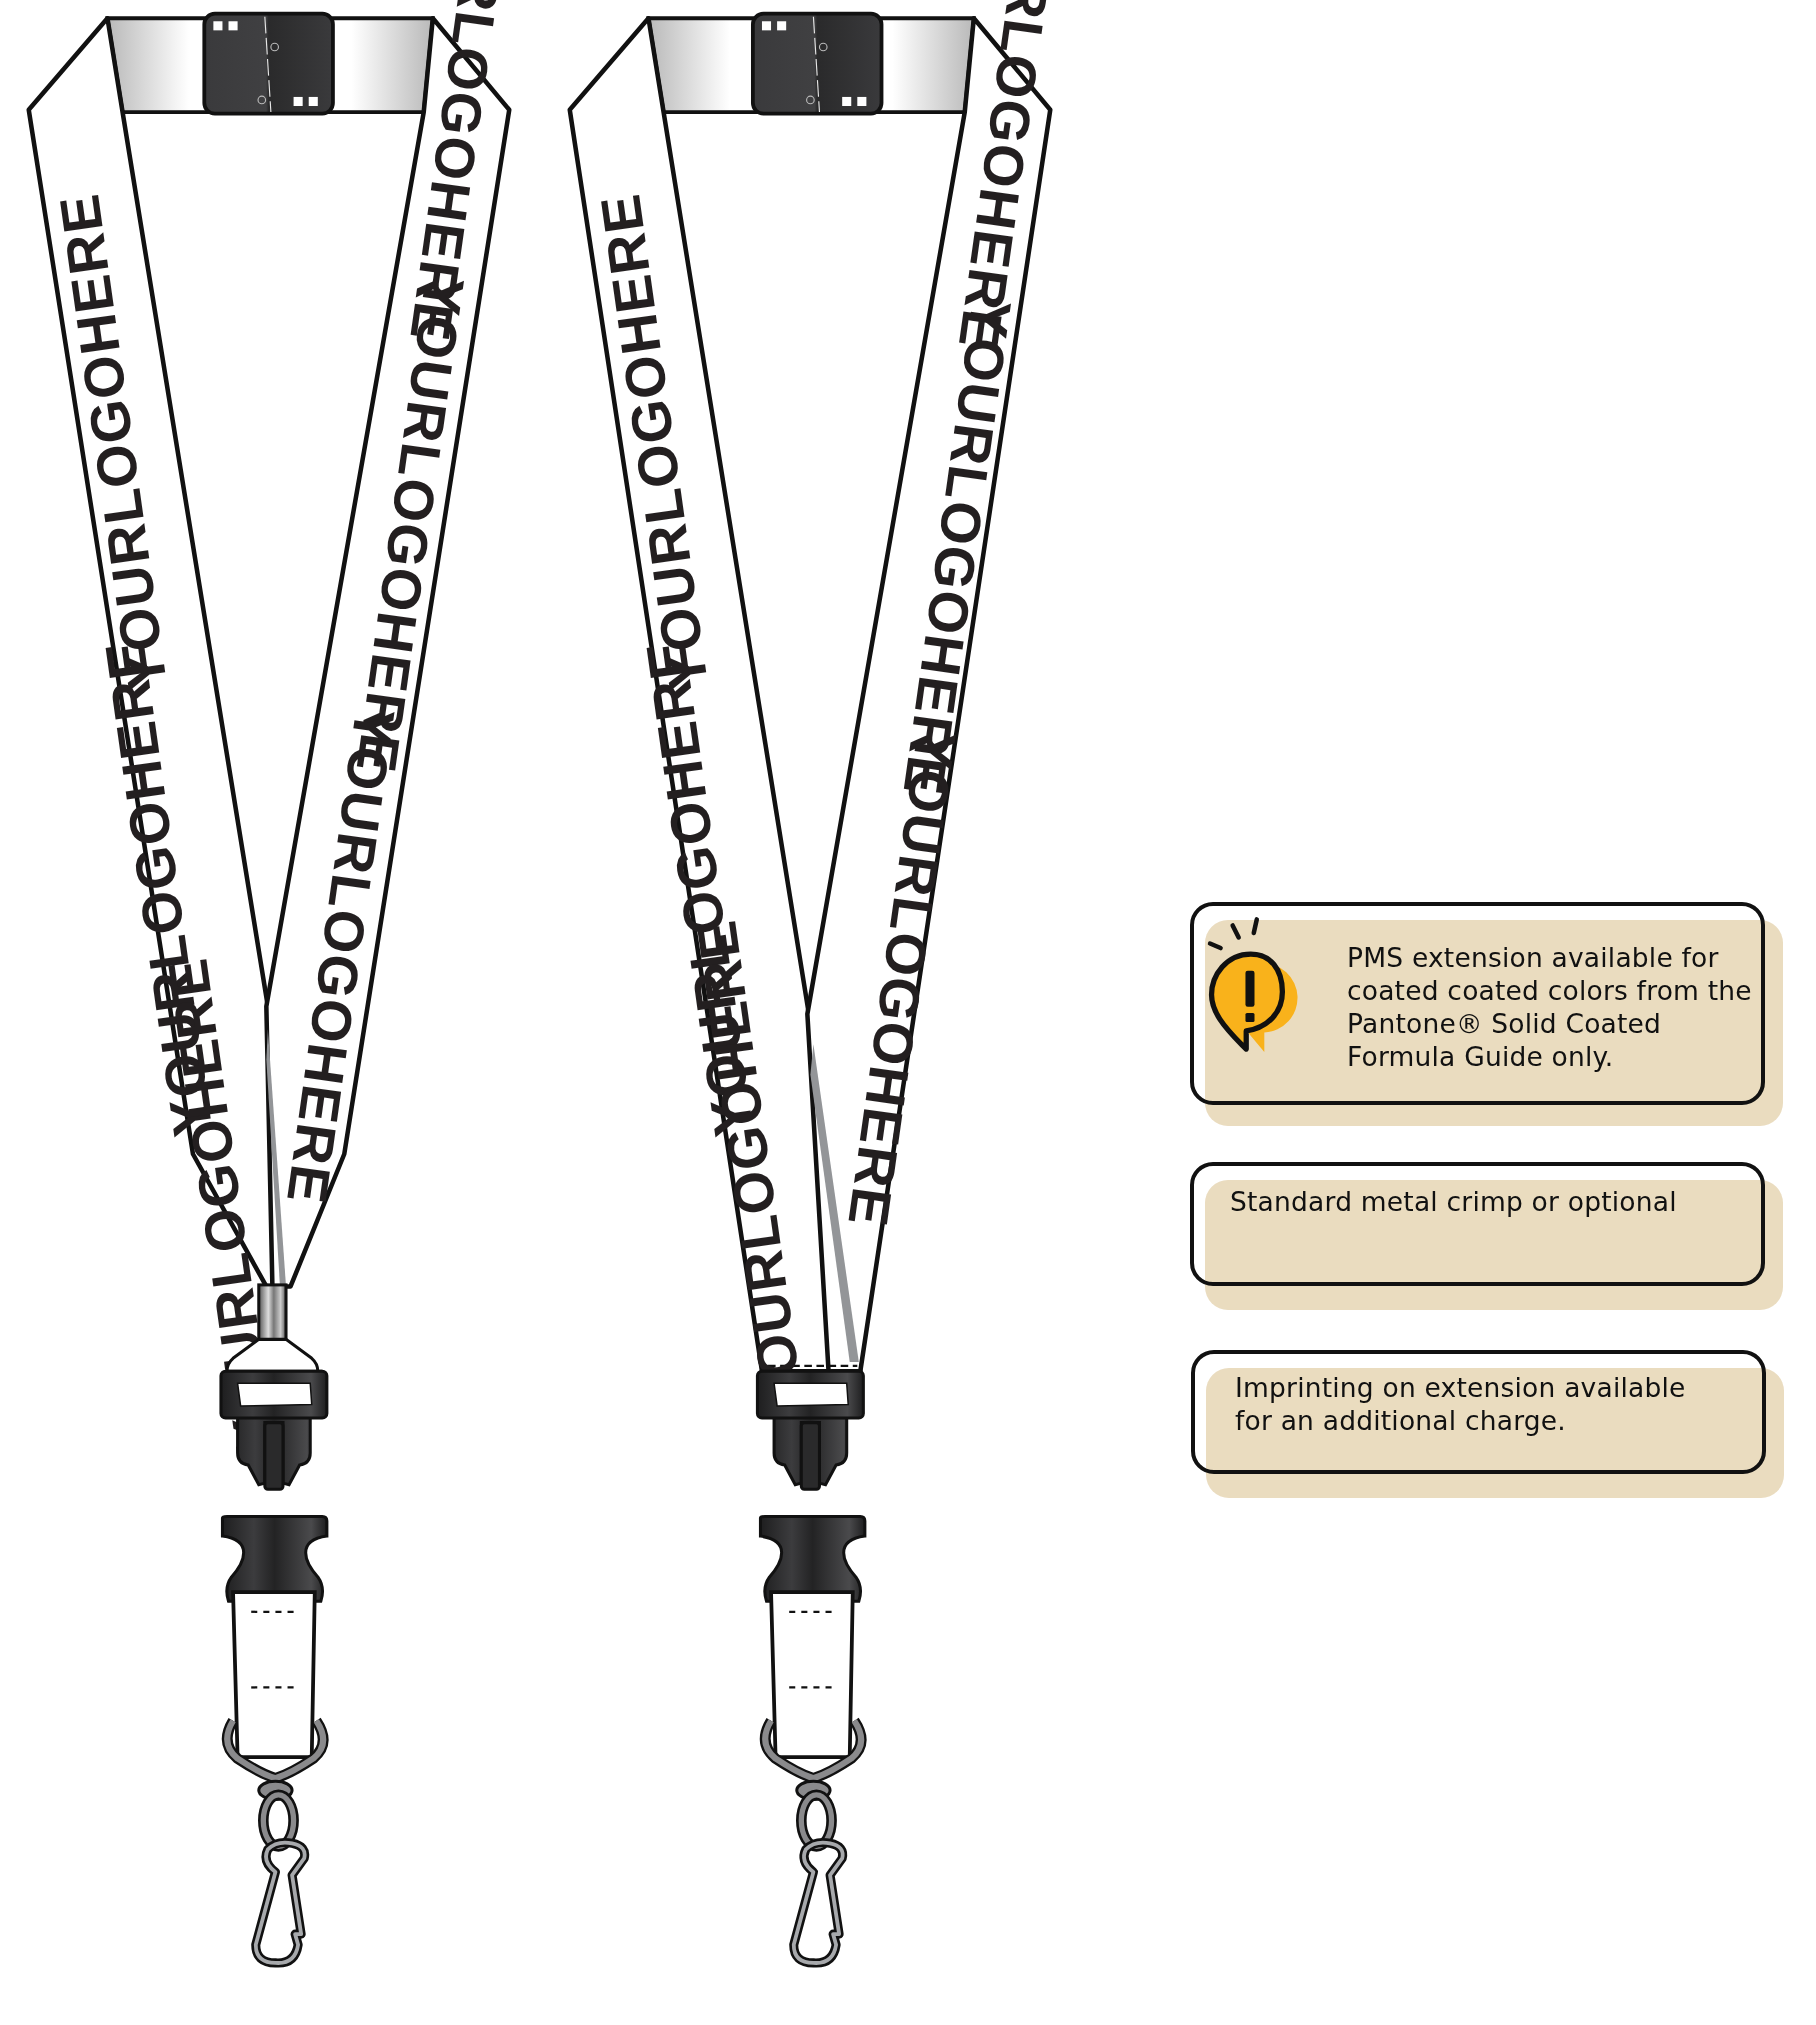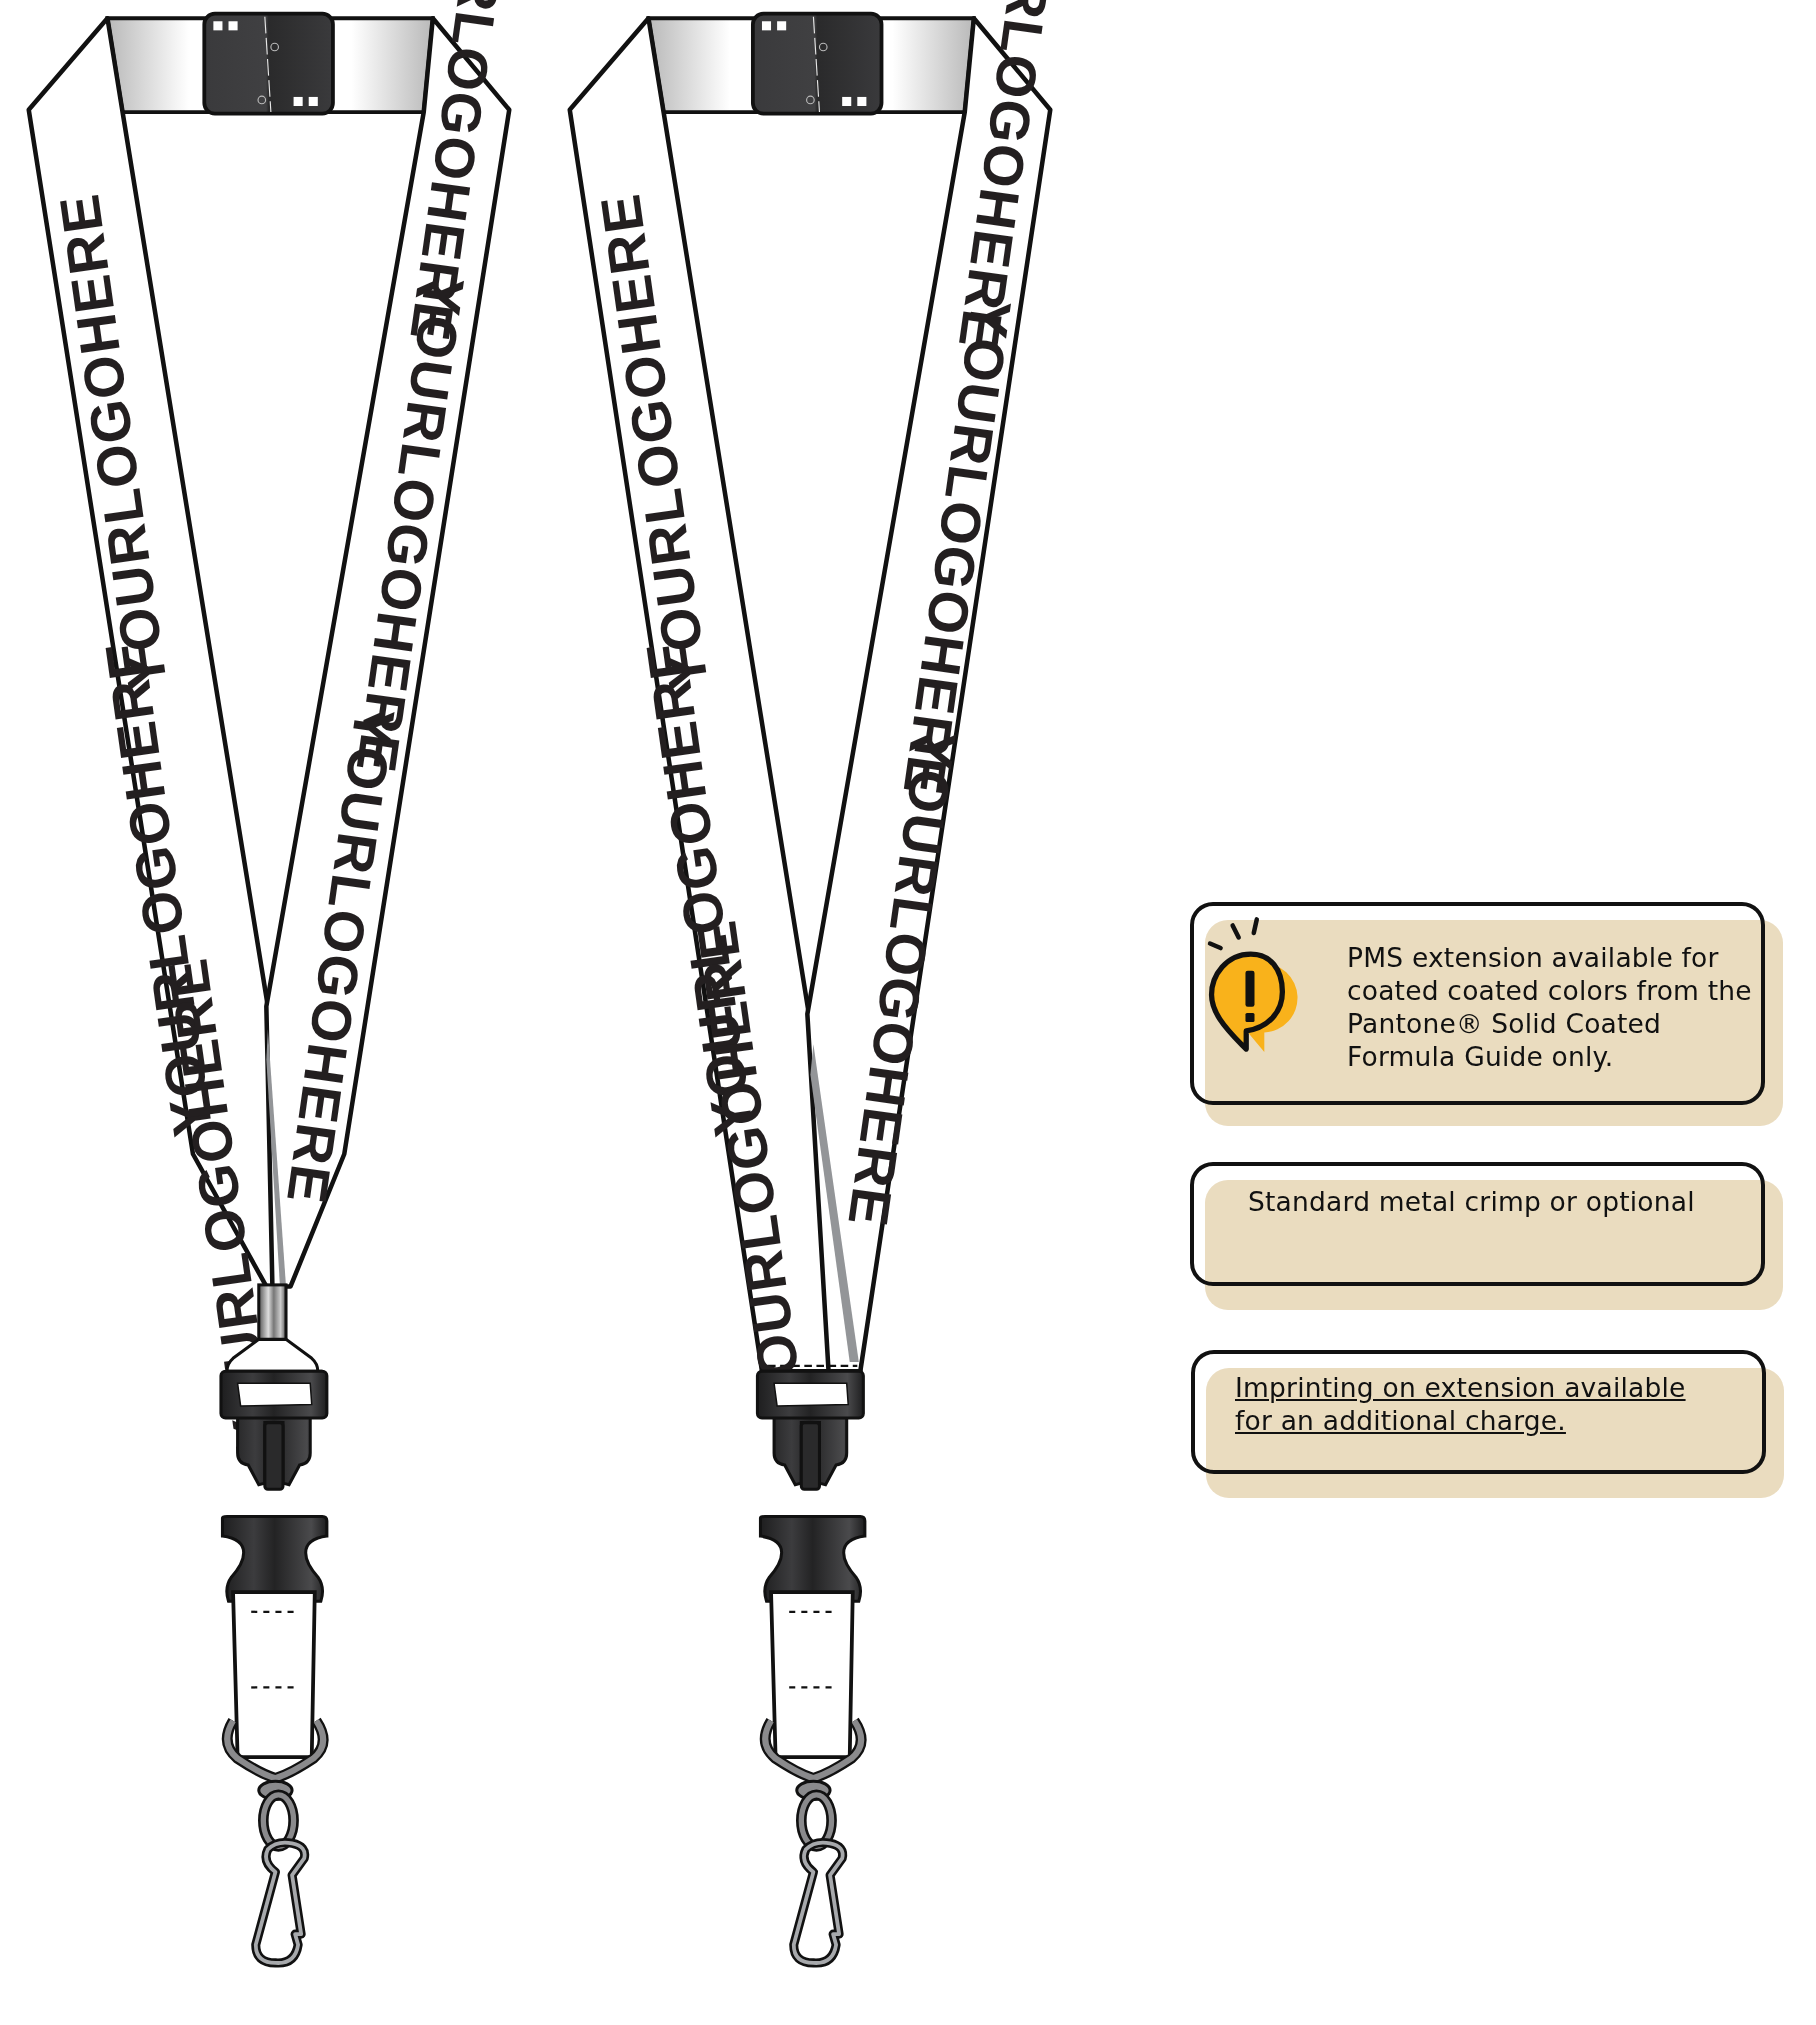--- a/index.html
+++ b/index.html
@@ -149,26 +149,26 @@
     <div>PMS extension available for</div>
     <div>coated coated colors from the</div>
     <div>Pantone® Solid Coated</div>
     <div>Formula Guide only.</div>
   </div>
 </div>
 
 <div class="callout" style="left:1190px; top:1162px; width:593px; height:148px;">
   <div class="shadow" style="left:15px; top:18px; width:578px; height:130px;"></div>
   <div class="frame" style="left:0; top:0; width:575px; height:124px;"></div>
-  <div class="text" style="left:58px; top:23px;text-align:center;">
+  <div class="text" style="left:40px; top:23px;text-align:center;">
     <div>Standard metal crimp or optional</div>
   </div>
 </div>
 
 <div class="callout" style="left:1191px; top:1350px; width:593px; height:148px;">
   <div class="shadow" style="left:15px; top:18px; width:578px; height:130px;"></div>
   <div class="frame" style="left:0; top:0; width:575px; height:124px;"></div>
-  <div class="text" style="left:44px; top:21px;text-decoration:underline;">
+  <div class="text" style="left:44px; top:21px;">
     <div>Imprinting on extension available</div>
     <div>for an additional charge.</div>
   </div>
 </div>
 
 
 </body></html>

